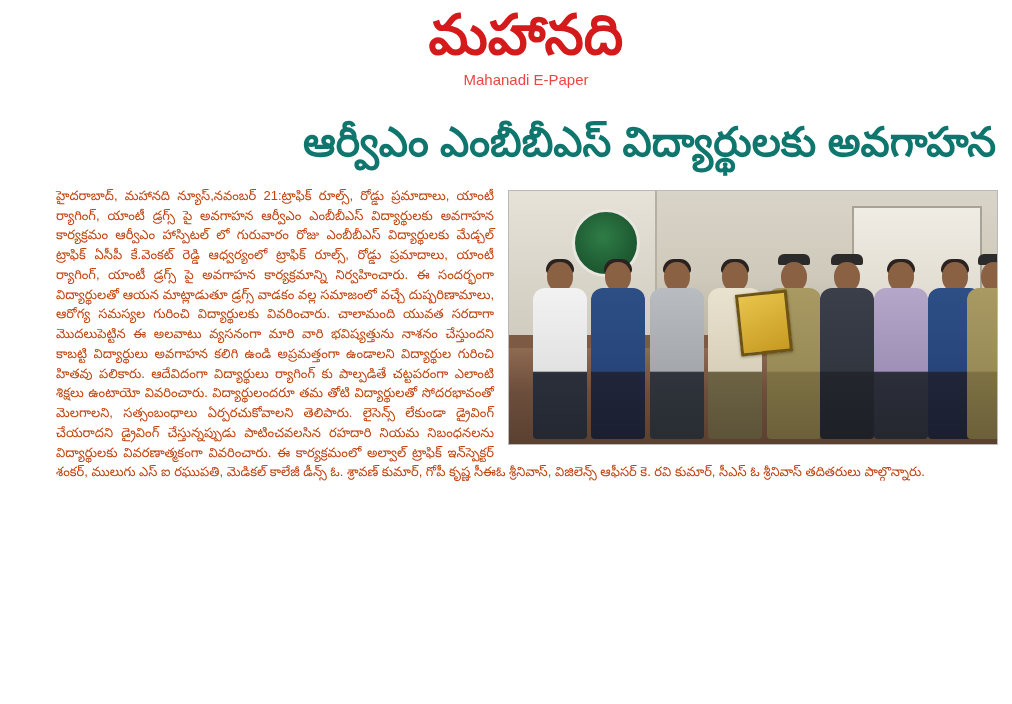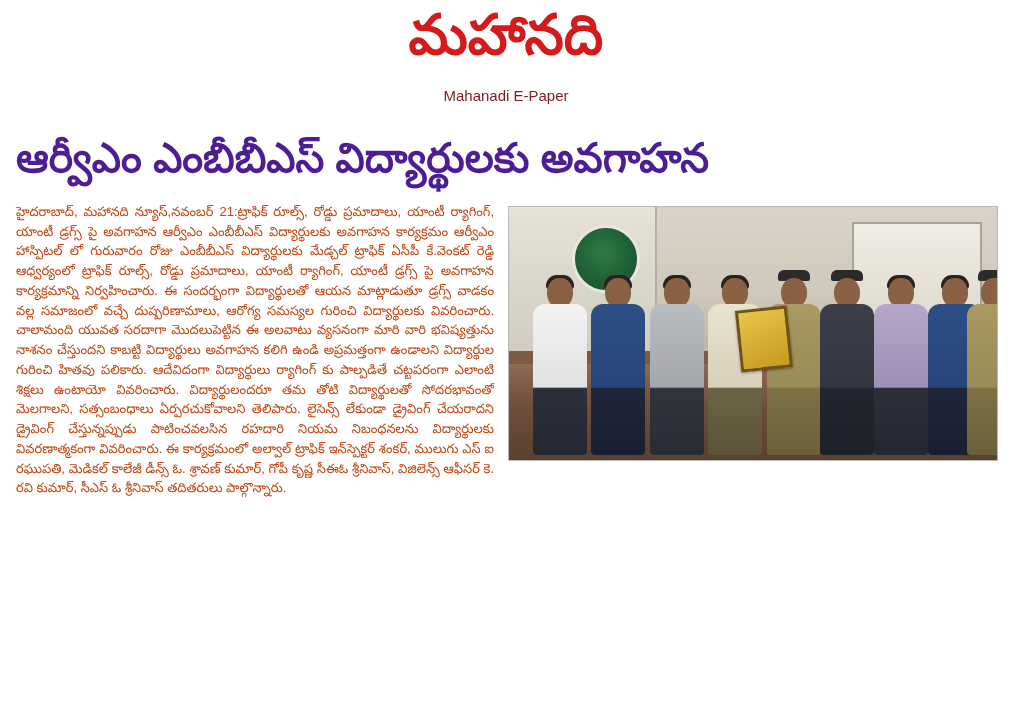--- a/index.html
+++ b/index.html
@@ -11,48 +11,49 @@
     font-family: "Liberation Sans", sans-serif;
     color: #000;
   }
   .page {
     position: relative;
     width: 1012px;
     height: 704px;
     background: #ffffff;
     overflow: hidden;
     box-sizing: border-box;
+    padding-left: 40px;
   }
 
   
   .masthead {
     text-align: center;
     padding-top: 6px;
   }
   .masthead-title {
     font-family: "Liberation Sans", sans-serif;
     font-size: 56px;
     font-weight: bold;
     color: #d41a1a;
     line-height: 1.05;
     letter-spacing: 0px;
   }
   .masthead-sub {
     font-size: 15px;
-    color: #7f1d1d;
+    color: #ef4444;
     line-height: 1.45;
-    margin-top: 20px;
+    margin-top: 4px;
   }
 
   
   .headline {
-    text-align: left;
+    text-align: right;
     font-size: 41px;
     font-weight: bold;
-    color: #4c1d95;
+    color: #0f766e;
     line-height: 1.25;
     margin-top: 26px;
     padding: 0 16px;
   }
 
   
   .content {
     margin-top: 18px;
     padding: 0 14px 0 16px;
     position: relative;

